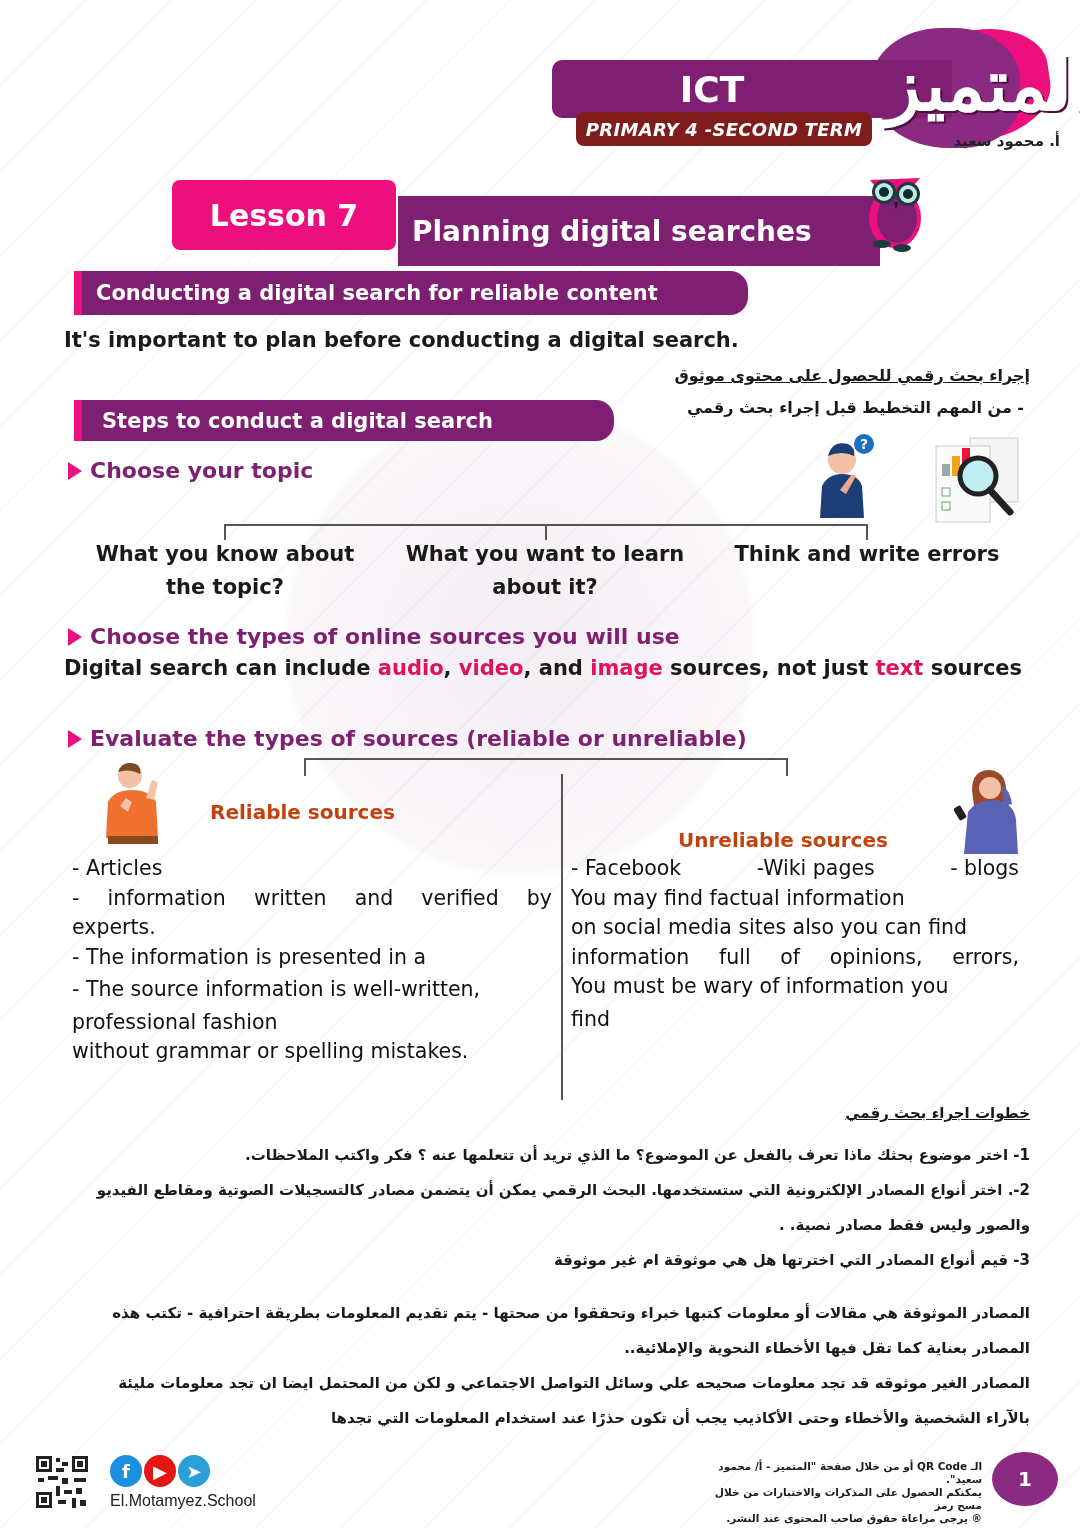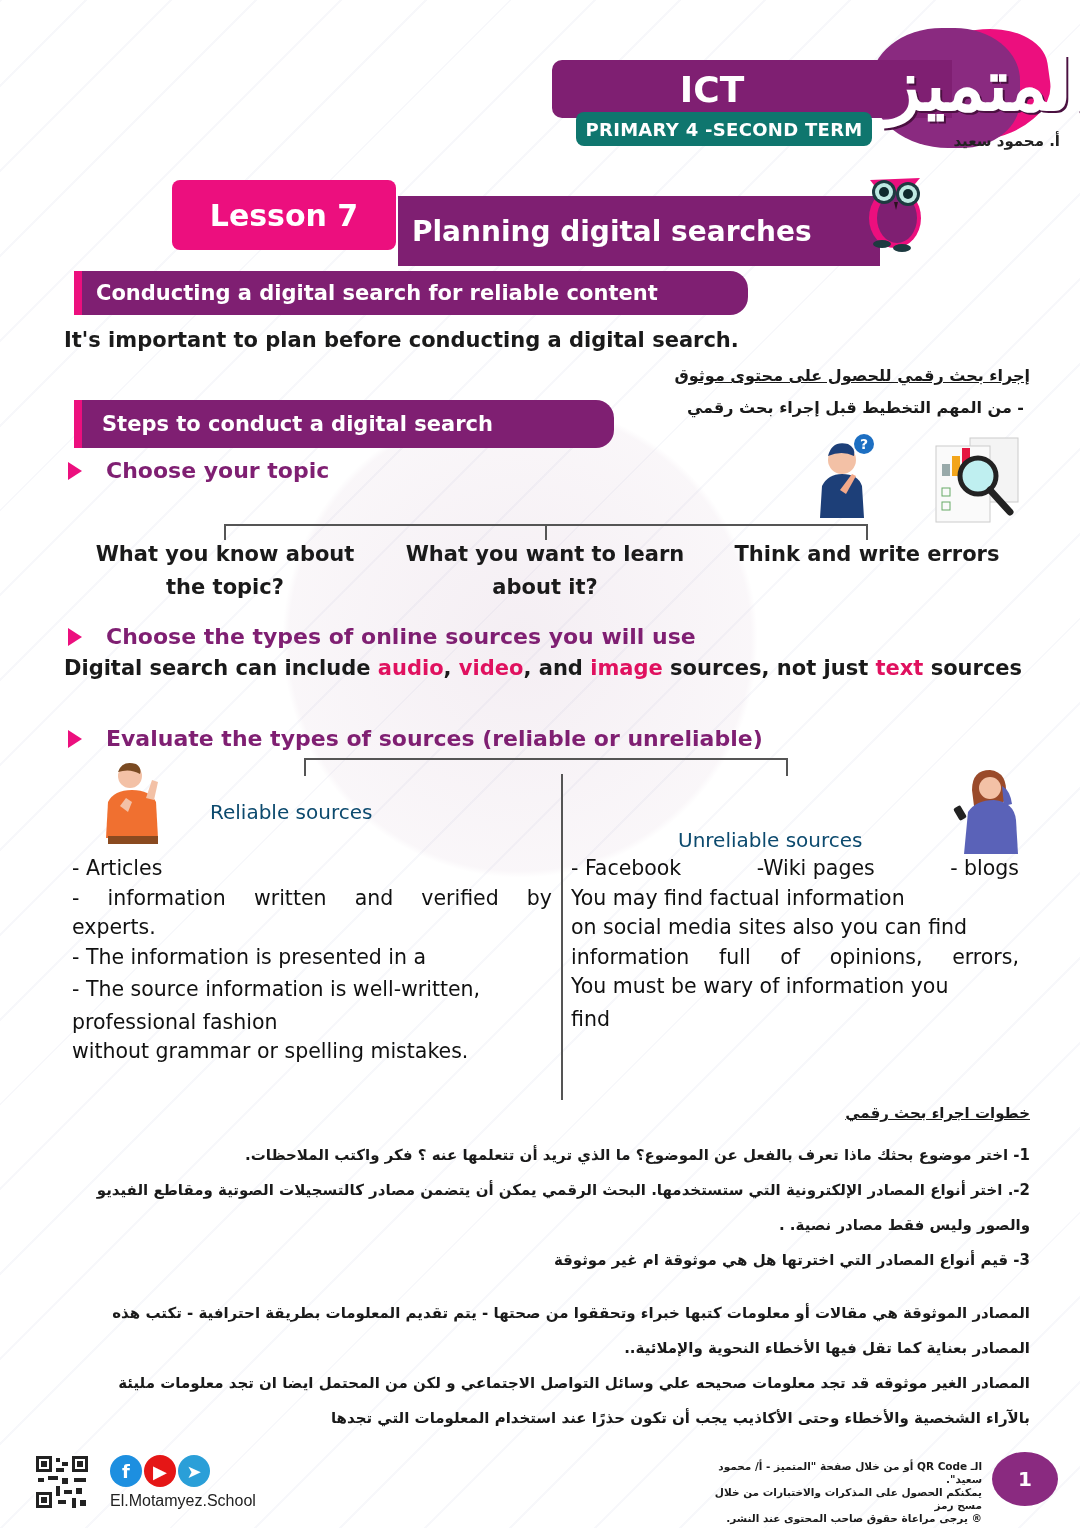--- a/index.html
+++ b/index.html
@@ -22,24 +22,25 @@
   
   .header-bar {
     left: 552px; top: 60px; width: 400px; height: 58px;
     background: #7f1f72; border-radius: 10px 0 0 10px;
     color: #fff; font-weight: bold; font-size: 36px;
     display: flex; align-items: center; justify-content: center;
     padding-right: 80px;
   }
   .header-sub {
     left: 576px; top: 112px; width: 296px; height: 34px;
-    background: #0f766e; border-radius: 8px;
+    background: #7f1d1d; border-radius: 8px;
     color: #fff; font-weight: bold; font-size: 18px;
     display: flex; align-items: center; justify-content: center;
     letter-spacing: 0.3px;
+    font-style: italic;
   }
   .logo-blob1 {
     left: 880px; top: 32px; width: 170px; height: 110px;
     background: #ec0f7e; border-radius: 60% 45% 50% 55%;
     transform: rotate(-8deg);
   }
   .logo-blob2 {
     left: 870px; top: 28px; width: 150px; height: 120px;
     background: #8a2a80; border-radius: 55% 50% 45% 60%;
   }
@@ -69,30 +70,30 @@
   }
   .owl { left: 860px; top: 168px; width: 70px; height: 84px; }
 
   
   .section-bar {
     background: #7f1f72; color: #fff; font-weight: bold; font-size: 21px;
     border-left: 8px solid #ec0f7e; border-radius: 0 18px 18px 0;
     display: flex; align-items: center; padding-left: 14px;
   }
   .sec1 { left: 74px; top: 271px; width: 674px; height: 44px; }
-  .sec2 { left: 74px; top: 400px; width: 540px; height: 48px; padding-left: 20px; }
+  .sec2 { left: 74px; top: 400px; width: 540px; height: 41px; padding-left: 20px; }
 
   .intro { left: 64px; top: 328px; font-size: 21px; font-weight: bold; color: #1a1a1a; }
   .ar { direction: rtl; text-align: right; font-weight: bold; color: #1a1a1a; }
   .ar-title { left: 640px; top: 366px; width: 390px; font-size: 16px; text-decoration: underline; }
   .ar-sub { left: 640px; top: 398px; width: 384px; font-size: 16px; }
 
   .subhead {
     color: #7f1f72; font-weight: bold; font-size: 22px;
-    display: flex; align-items: center; gap: 24px;
+    display: flex; align-items: center; gap: 8px;
   }
   .tri {
     width: 0; height: 0; border-top: 9px solid transparent;
     border-bottom: 9px solid transparent; border-left: 14px solid #ec0f7e;
   }
   .sh1 { left: 68px; top: 458px; }
   .sh2 { left: 68px; top: 624px; }
   .sh3 { left: 68px; top: 726px; }
 
   .img-thinker { left: 812px; top: 430px; width: 70px; height: 88px; }
@@ -111,21 +112,21 @@
 
   .types { left: 64px; top: 656px; font-size: 21px; font-weight: bold; color: #1a1a1a; }
   .hl { color: #e0115f; }
 
   
   .t2h { left: 304px; top: 758px; width: 484px; height: 2px; }
   .t2v1 { left: 304px; top: 758px; width: 2px; height: 18px; }
   .t2v2 { left: 786px; top: 758px; width: 2px; height: 18px; }
   .t2vc { left: 561px; top: 774px; width: 2px; height: 326px; }
 
-  .col-head { font-size: 20px; font-weight: normal; color: #0c4a6e; }
+  .col-head { font-size: 20px; font-weight: bold; color: #c2410c; }
   .rel-head { left: 210px; top: 800px; }
   .unrel-head { left: 678px; top: 828px; }
   .img-boy { left: 100px; top: 758px; width: 72px; height: 92px; }
   .img-girl { left: 950px; top: 760px; width: 74px; height: 94px; }
 
   .rel-list { left: 72px; top: 854px; width: 480px; font-size: 20.5px; color: #111; line-height: 29.5px; }
   .rel-list .just { text-align: justify; text-align-last: justify; }
   .unrel-list { left: 571px; top: 854px; width: 448px; font-size: 20.5px; color: #111; line-height: 29.5px; }
   .src-row { display: flex; justify-content: space-between; }
 

